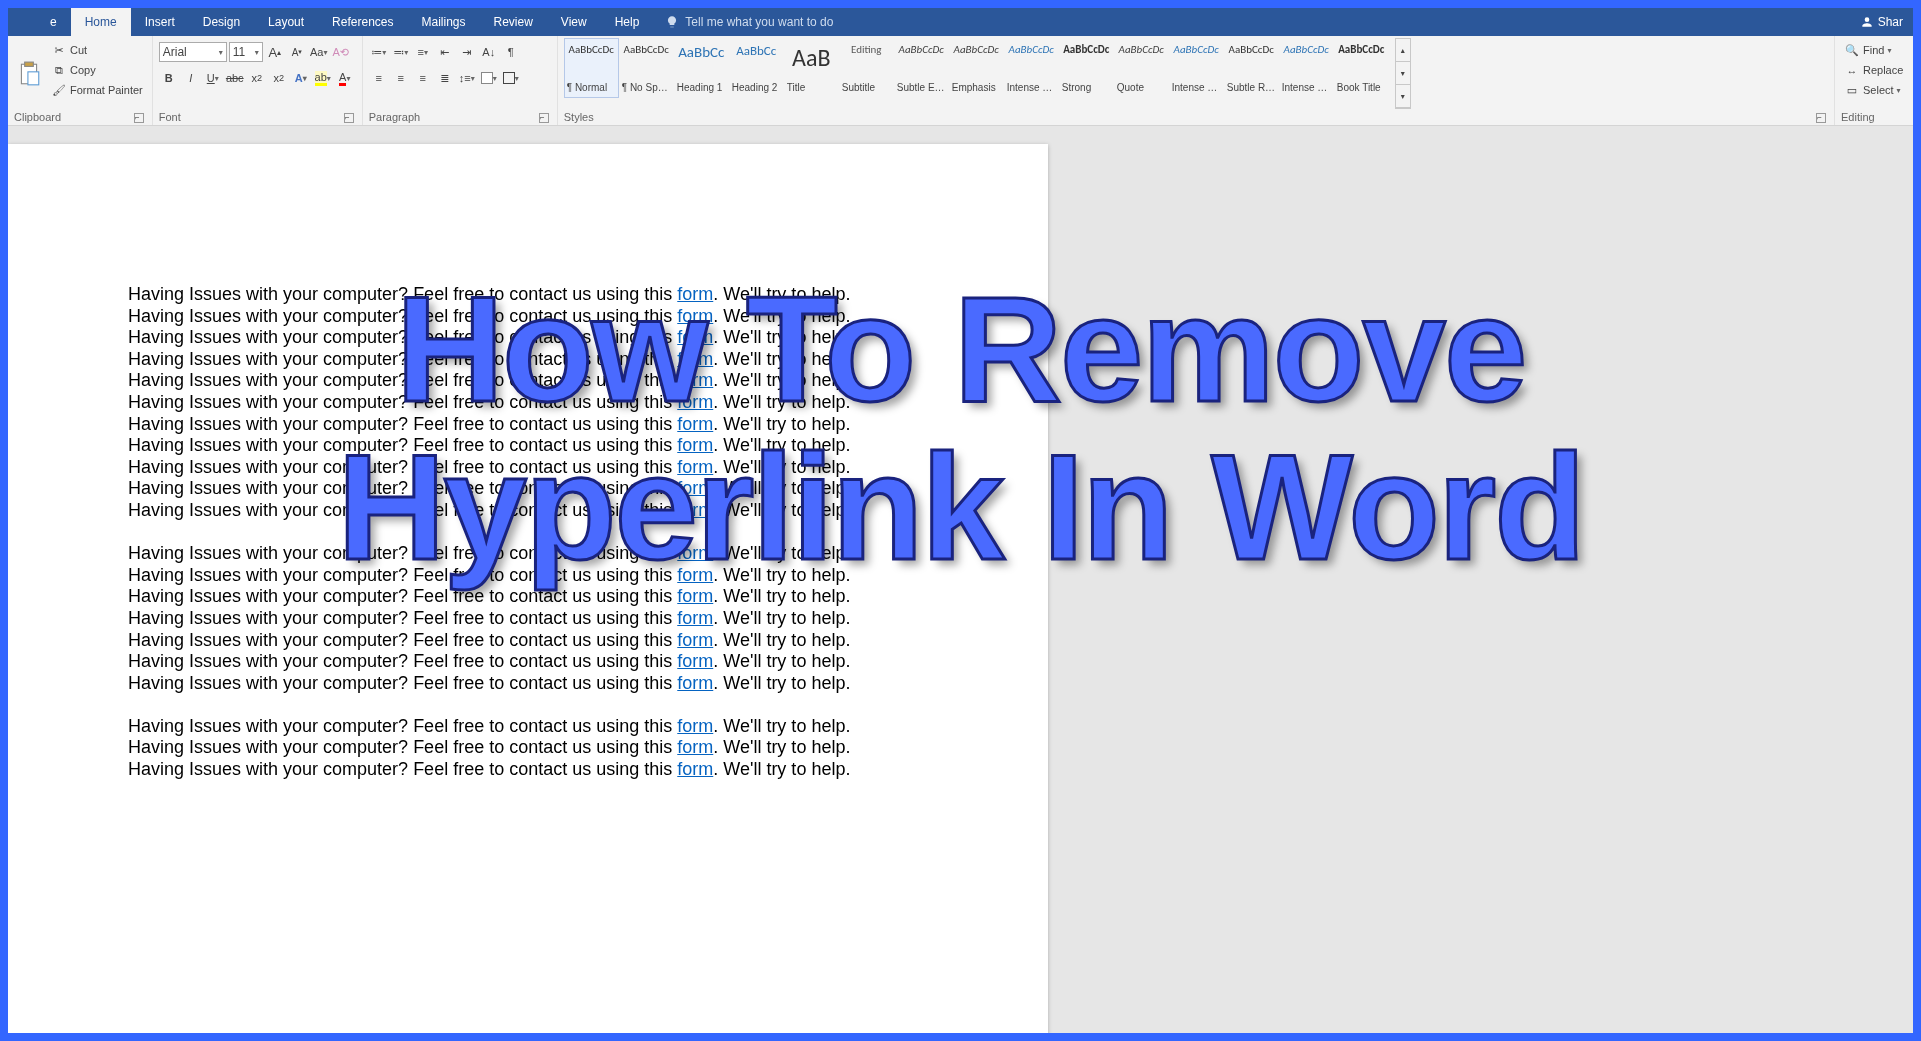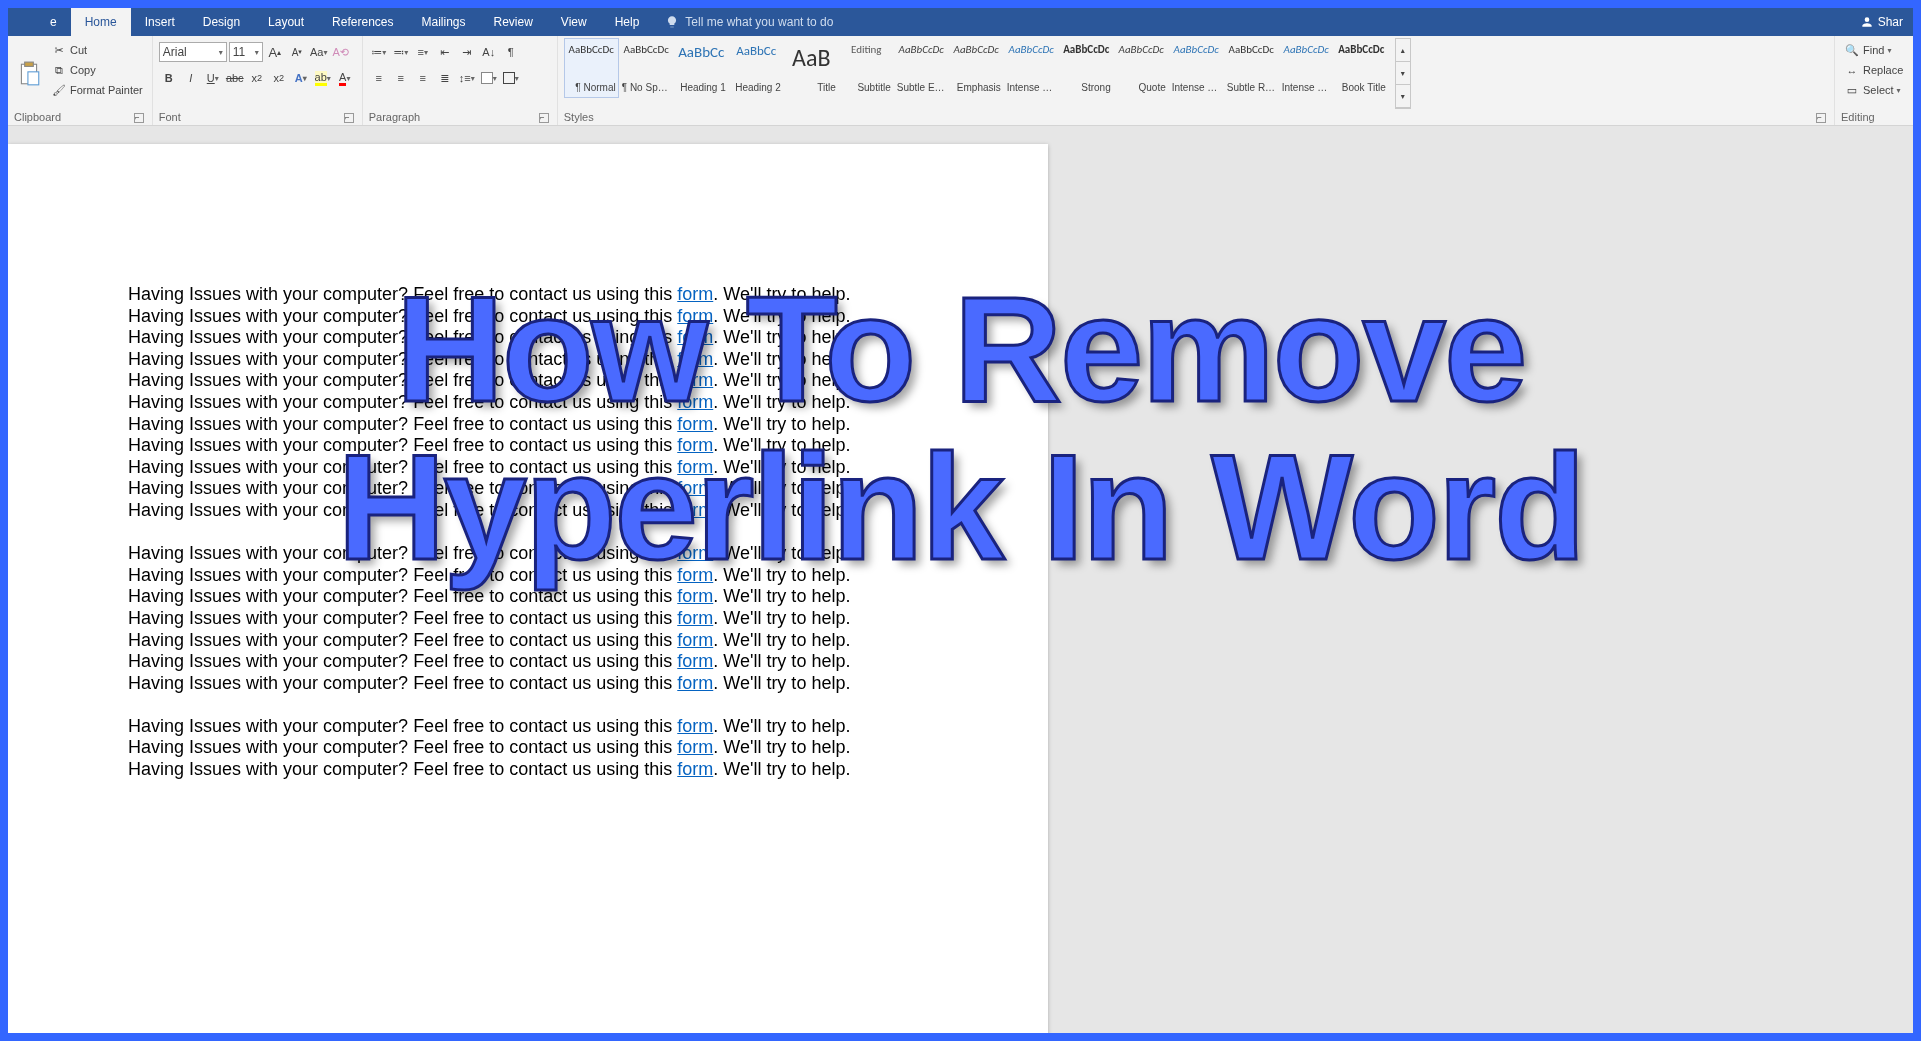--- a/index.html
+++ b/index.html
@@ -22,21 +22,21 @@
 .icon { width: 16px; height: 16px; display: inline-flex; align-items: center; justify-content: center; }
 .font-combo { border: 1px solid #ababab; background: #fff; height: 20px; font-size: 12px; padding: 0 3px; display: flex; align-items: center; justify-content: space-between; }
 .font-combo.name { width: 68px; }
 .font-combo.size { width: 34px; }
 .dd { font-size: 8px; color: #666; }
 .toggle { width: 20px; height: 20px; display: flex; align-items: center; justify-content: center; cursor: pointer; }
 .styles-scroll { display: flex; overflow: hidden; }
 .style-item { width: 55px; height: 60px; border: 1px solid transparent; display: flex; flex-direction: column; align-items: center; justify-content: space-between; padding: 4px 2px; cursor: pointer; }
 .style-item.sel { border-color: #b5c8e8; background: #eaf1fb; }
 .style-prev { font-family: Calibri, Arial; font-size: 11px; color: #333; }
-.style-name { font-size: 10px; color: #444; white-space: nowrap; overflow: hidden; text-overflow: ellipsis; width: 100%; text-align: right; }
+.style-name { font-size: 10px; color: #444; white-space: nowrap; overflow: hidden; text-overflow: ellipsis; width: 100%; text-align: left; }
 .styles-more { width: 16px; display: flex; flex-direction: column; border: 1px solid #c8c8c8; margin-left: 2px; }
 .styles-more div { flex: 1; display: flex; align-items: center; justify-content: center; font-size: 8px; border-bottom: 1px solid #c8c8c8; cursor: pointer; }
 .doc-area { flex: 1; background: #e6e6e6; overflow: hidden; display: flex; padding-top: 18px; position: relative; }
 .page { background: #fff; width: 1040px; min-height: 1200px; padding: 140px 120px 40px 120px; box-shadow: 0 1px 4px rgba(0,0,0,0.25); font-family: Arial; font-size: 18px; line-height: 21.6px; color: #000; }
 .page p { margin: 0; }
 .page a { color: #0563c1; text-decoration: underline; }
 .overlay { position: absolute; top: 0; left: 0; right: 0; pointer-events: none; font-family: Arial Black, Arial; font-weight: 900; display: flex; flex-direction: column; align-items: center; gap: 0; }
 .overlay span { font-size: 150px; color: #4a6aff; -webkit-text-stroke: 3px #1a237e; text-shadow: 6px 6px 8px rgba(0,0,0,0.35); line-height: 1.05; letter-spacing: -2px; white-space: nowrap; }
 </style>
 </head>

